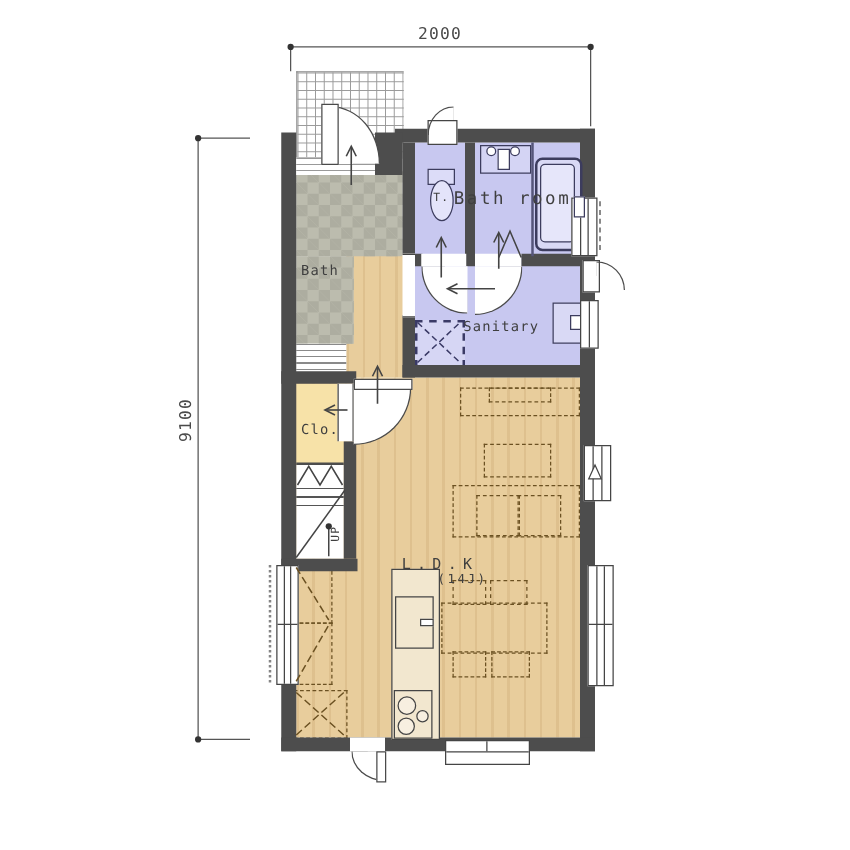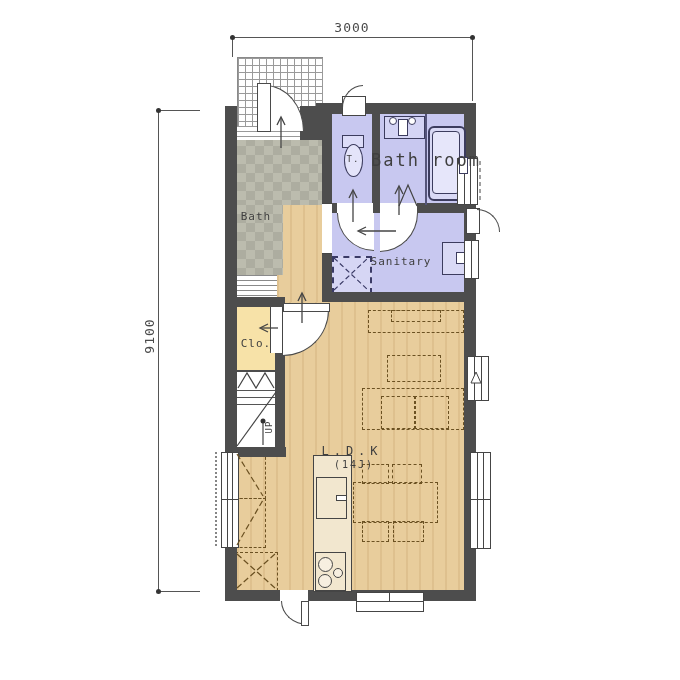--- a/index.html
+++ b/index.html
@@ -172,21 +172,21 @@
   <div class="dash" style="left:414px;top:396px;width:33px;height:31px;border-width:1px;"></div>
   <div class="dash" style="left:387px;top:355px;width:52px;height:25px;"></div>
   <div class="dash" style="left:368px;top:310px;width:94px;height:21px;"></div>
   <div class="dash" style="left:391px;top:310px;width:48px;height:10px;border-width:1px;"></div>
 
   <div class="dim" style="left:232px;top:37px;width:240px;height:1px;"></div>
   <div class="dot" style="left:230px;top:35px;"></div>
   <div class="dot" style="left:470px;top:35px;"></div>
   <div class="dim" style="left:232px;top:38px;width:1px;height:19px;"></div>
   <div class="dim" style="left:472px;top:38px;width:1px;height:63px;"></div>
-  <div class="lbl dimtxt" style="left:352px;top:28px;">3000</div>
+  <div class="lbl dimtxt" style="left:352px;top:28px;">2000</div>
 
   <div class="dim" style="left:158px;top:110px;width:1px;height:482px;"></div>
   <div class="dot" style="left:156px;top:108px;"></div>
   <div class="dot" style="left:156px;top:589px;"></div>
   <div class="dim" style="left:158px;top:110px;width:42px;height:1px;"></div>
   <div class="dim" style="left:158px;top:591px;width:42px;height:1px;"></div>
   <div class="lbl dimtxt" style="left:150px;top:336px;transform:translate(-50%,-50%) rotate(-90deg);">9100</div>
 
   <svg class="linework" width="680" height="680" viewBox="0 0 680 680" fill="none" stroke="#444" stroke-width="1.3">
     <g>
@@ -229,20 +229,20 @@
       <path d="M237,554 L275,588"></path>
         <path d="M237,588 L275,554"></path>
     </g>
     <path d="M399,206 L408,185 L417,206" stroke-width="1.2"></path>
     <path d="M471,383 L481,383 L476,372 Z" fill="#fff" stroke-width="1"></path>
     <path d="M480,161 L480,200" stroke-dasharray="4 3" stroke-width="1"></path>
   </svg>
 
   <div class="lbl" style="left:256px;top:217px;">Bath</div>
   <div class="lbl" style="left:353px;top:160px;font-size:9px;">T.</div>
-  <div class="lbl" style="left:426px;top:160px;font-size:17px;letter-spacing:2px;">Bath room</div>
+  <div class="lbl" style="left:410px;top:160px;font-size:14px;letter-spacing:2px;">Bath room</div>
   <div class="lbl" style="left:401px;top:262px;">Sanitary</div>
   <div class="lbl" style="left:256px;top:344px;">Clo.</div>
   <div class="lbl" style="left:352px;top:452px;font-size:12px;letter-spacing:5px;">L.D.K</div>
-  <div class="lbl" style="left:354px;top:464px;font-size:10px;letter-spacing:2px;">(14J)</div>
+  <div class="lbl" style="left:370px;top:464px;font-size:10px;letter-spacing:2px;">(14J)</div>
   <div class="lbl" style="left:270px;top:427px;font-size:9px;transform:translate(-50%,-50%) rotate(-90deg);">UP</div>
 
 </div>
 
 </body></html>

